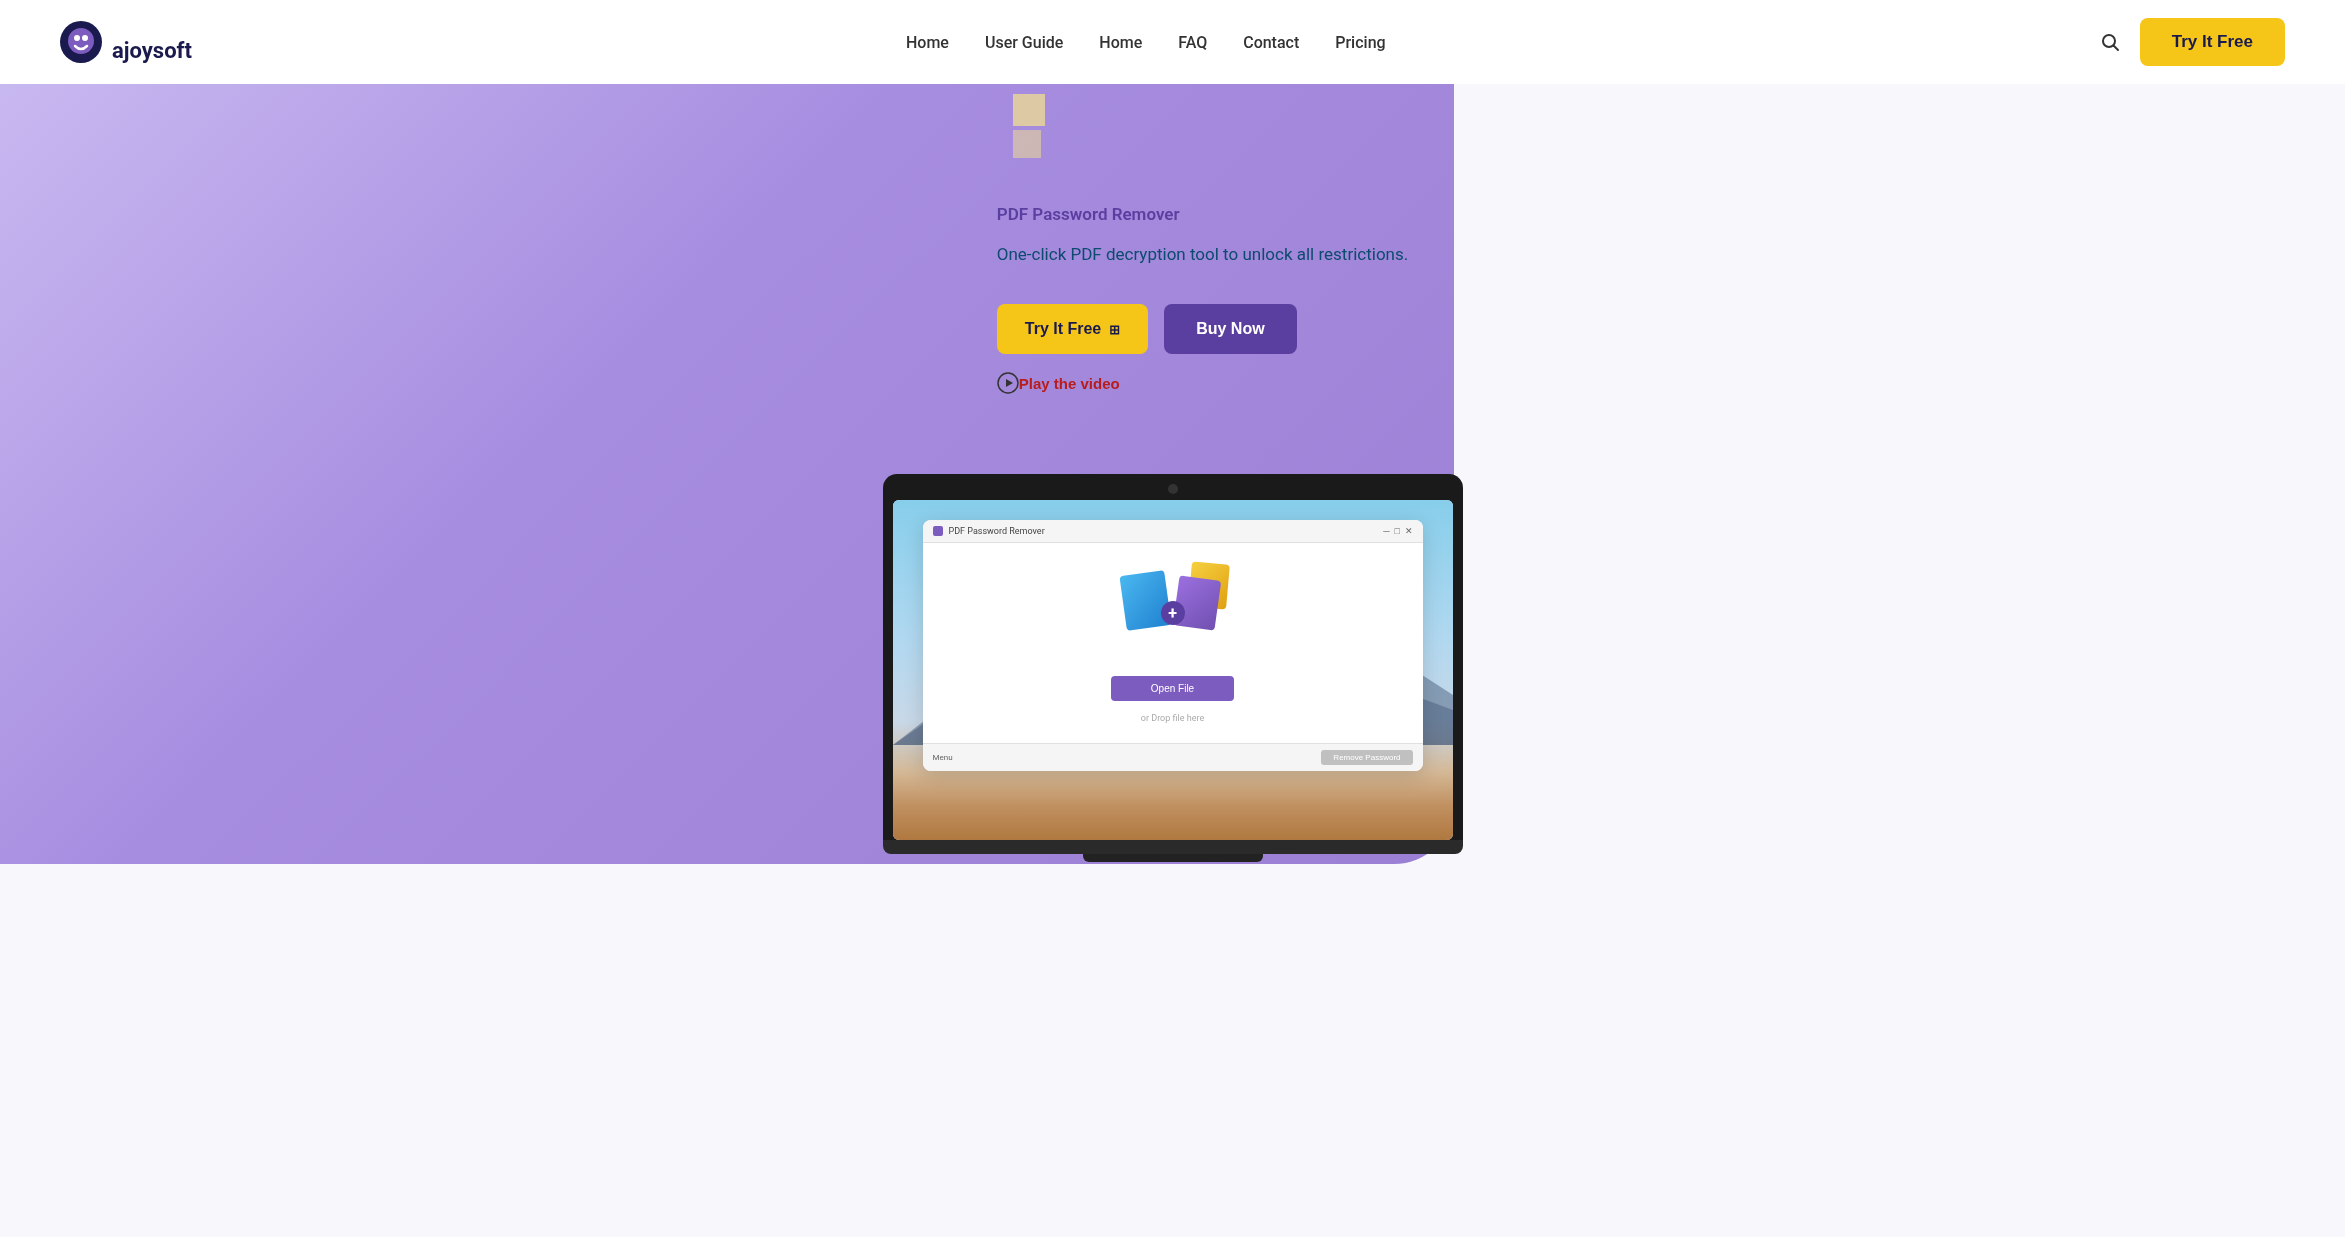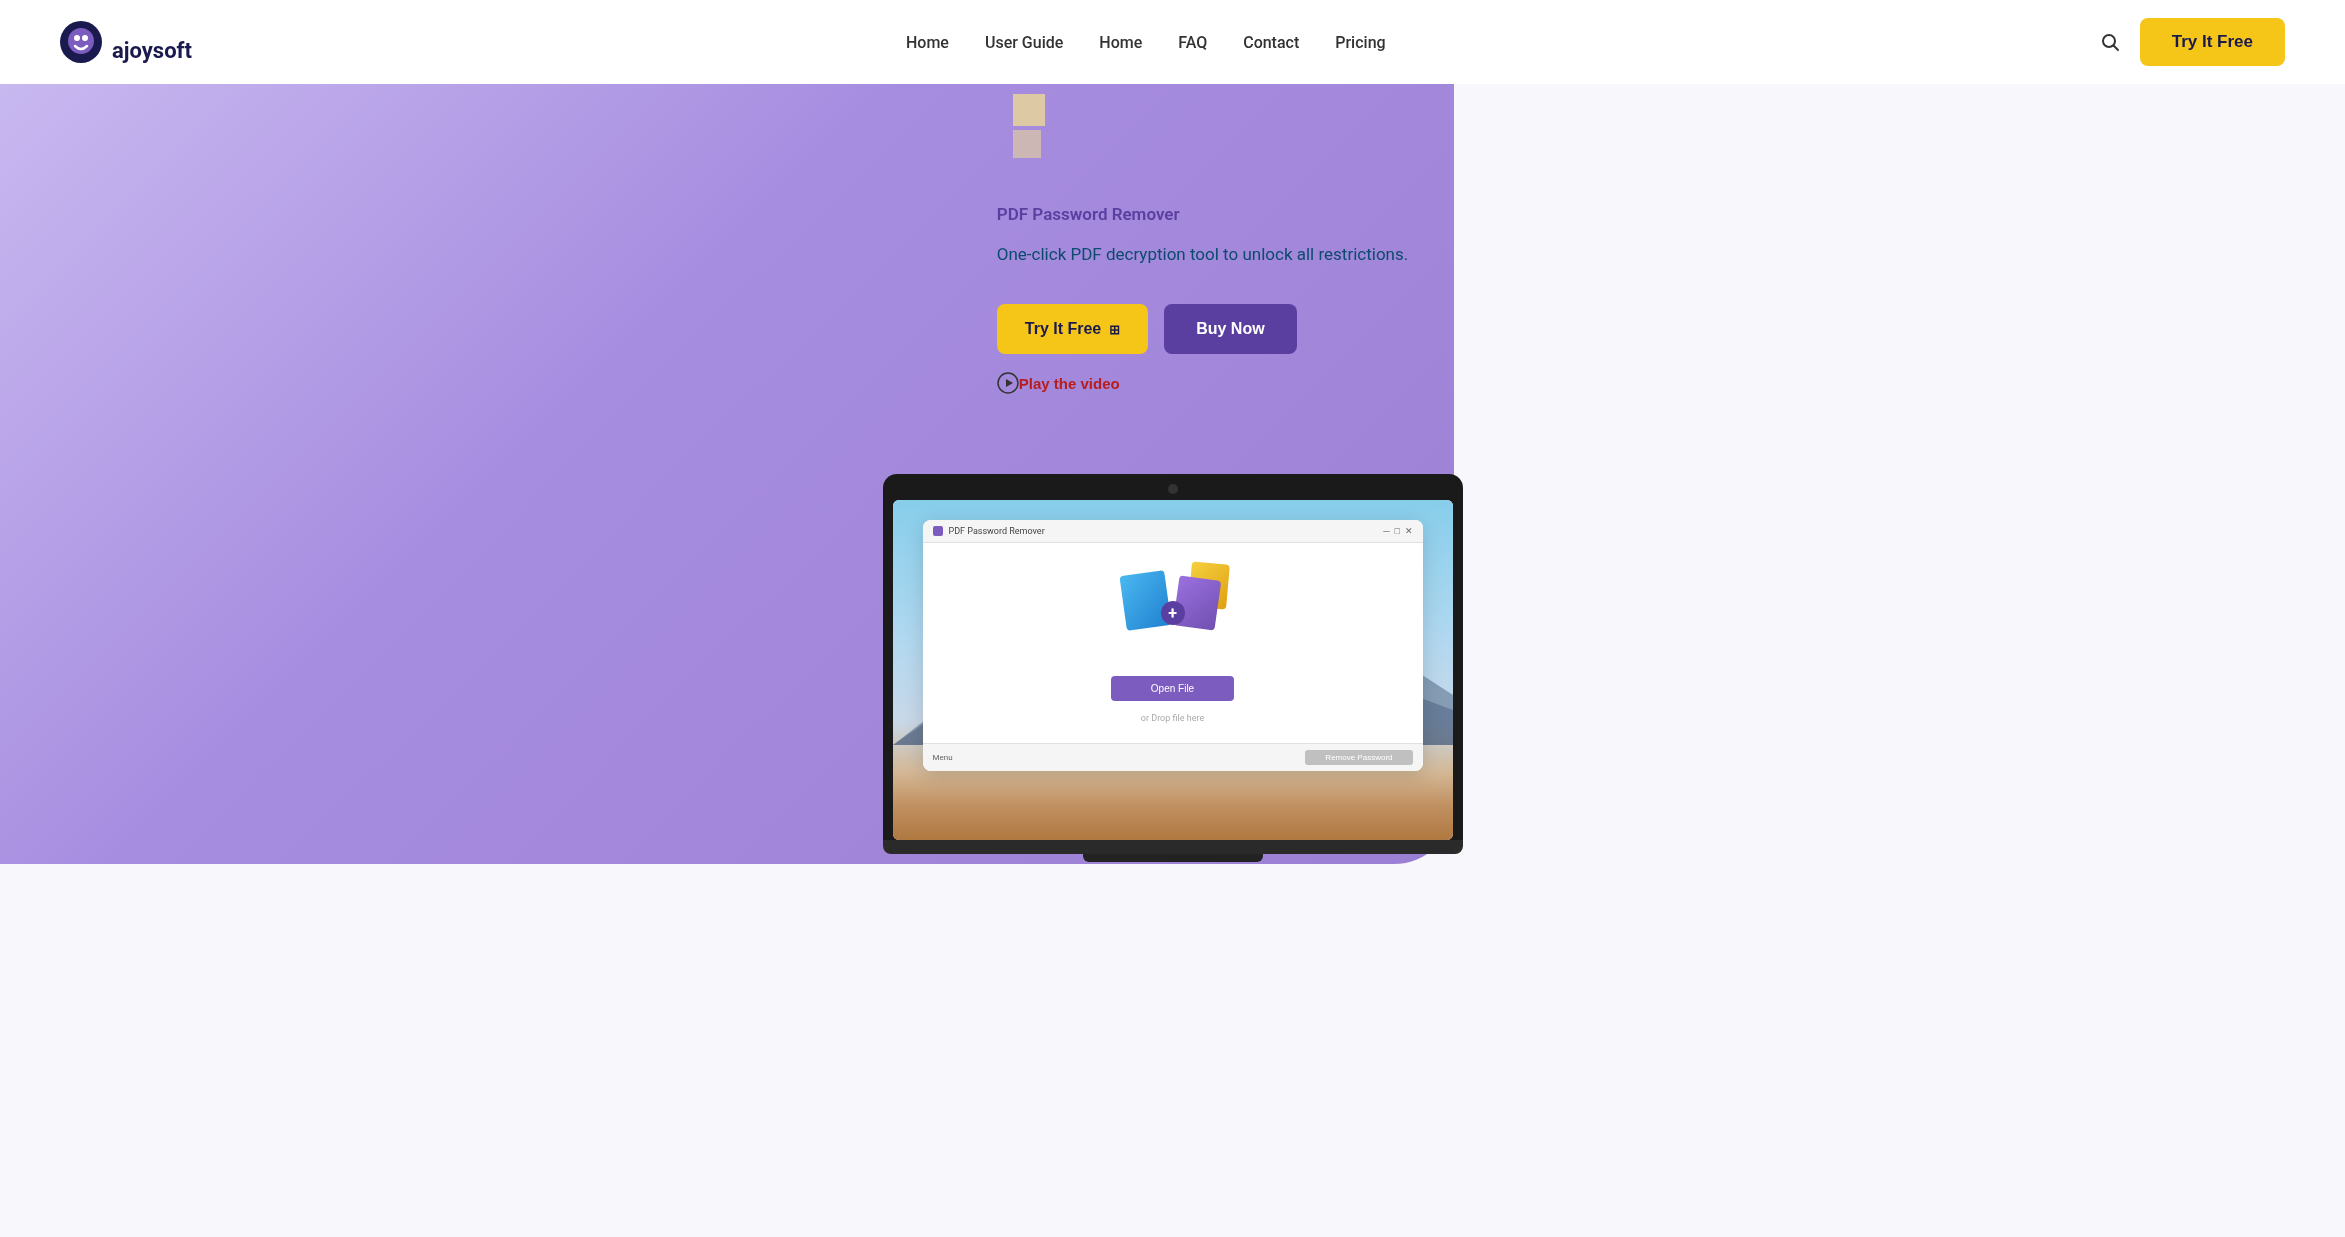--- a/index.html
+++ b/index.html
@@ -385,21 +385,21 @@
     }
     .app-menu-text {
       font-size: 8px;
       color: #666;
     }
     .app-remove-btn {
       background: #c0c0c0;
       color: #fff;
       border: none;
       border-radius: 3px;
-      padding: 3px 20px;
+      padding: 3px 12px;
       font-size: 8px;
       cursor: pointer;
     }
     
     .laptop-base {
       background: #2a2a2a;
       height: 14px;
       border-radius: 0 0 8px 8px;
       position: relative;
     }

